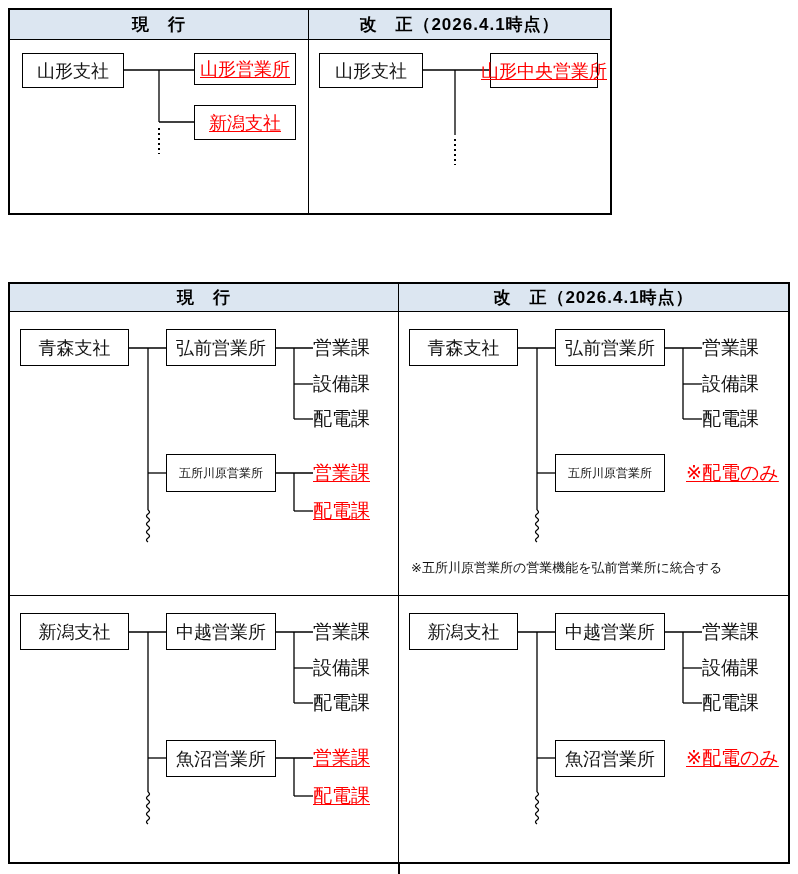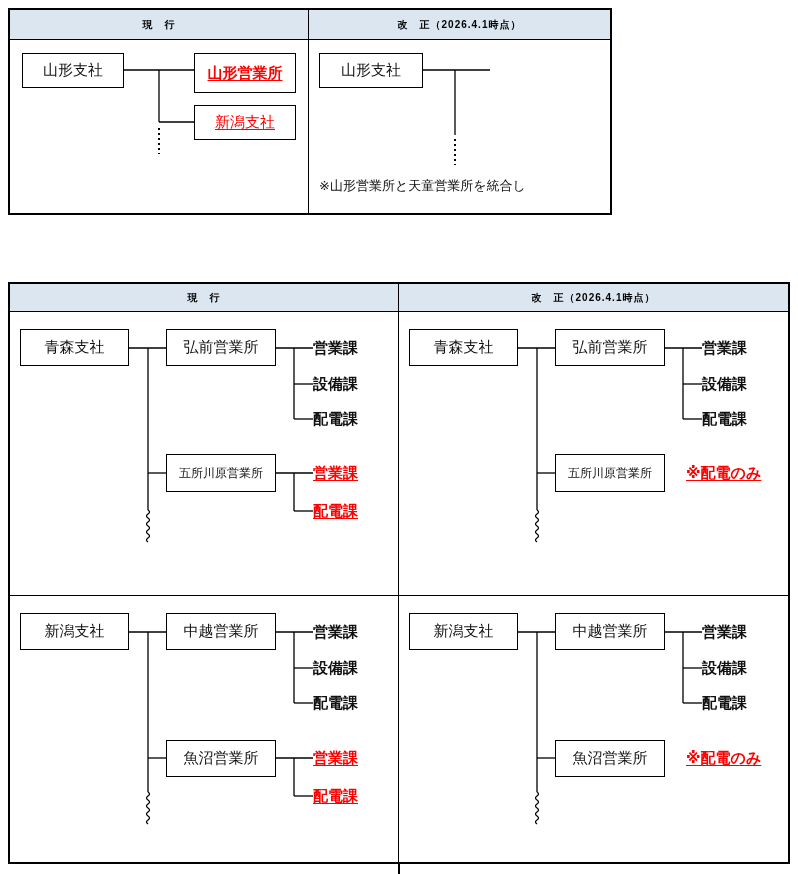--- a/index.html
+++ b/index.html
@@ -12,38 +12,38 @@
   body{
     width:798px;height:874px;position:relative;overflow:hidden;
     font-family:"Liberation Sans","DejaVu Sans",sans-serif;
     color:#111111;
   }
   .tbl{position:absolute;background:#ffffff;border:2px solid var(--line-color);}
   .hdr-row{display:flex;border-bottom:1px solid var(--line-color);}
   .hdr{
     background:var(--header-bg);
     display:flex;align-items:center;justify-content:center;
-    font-weight:bold;font-size:10px;color:#000;
+    font-weight:bold;font-size:17px;color:#000;
     letter-spacing:1px;white-space:nowrap;
   }
   .body-row{display:flex;}
   .panel{position:relative;overflow:hidden;background:#ffffff;}
   .div-r{border-right:1px solid var(--line-color);}
   .div-b{border-bottom:1px solid var(--line-color);}
   svg.lines{position:absolute;left:0;top:0;}
   svg.lines line, svg.lines path{stroke:var(--line-color);stroke-width:1.3;fill:none;}
   svg.lines .dotted{stroke-dasharray:2 3;stroke-width:2;}
   .box{
     position:absolute;border:1px solid var(--line-color);background:#ffffff;
     display:flex;align-items:center;justify-content:center;
-    font-size:15px;white-space:nowrap;
+    font-size:18px;white-space:nowrap;
   }
   .box.small{font-size:12px;}
   .dept{
-    position:absolute;font-size:15px;line-height:18px;white-space:nowrap;font-weight:bold;
+    position:absolute;font-size:19px;line-height:18px;white-space:nowrap;
   }
   .red{color:var(--accent-red);text-decoration:underline;text-underline-offset:2px;}
   .note{position:absolute;font-size:13px;line-height:20px;white-space:nowrap;color:#111;}
   .note .indent{margin-left:13px;}
   .cutoff{position:absolute;background:var(--line-color);}
 </style>
 </head>
 <body>
 
 <div class="tbl" style="left:8px;top:8px;width:604px;height:207px;">
@@ -54,33 +54,33 @@
   <div class="body-row" style="height:173px;">
 
     <div class="panel div-r" style="width:299px;height:173px;">
       <svg class="lines" width="299" height="173">
         <line x1="114" y1="30" x2="184" y2="30"></line>
         <line x1="149" y1="30" x2="149" y2="82"></line>
         <line x1="149" y1="82" x2="184" y2="82"></line>
         <line class="dotted" x1="149" y1="88" x2="149" y2="114"></line>
       </svg>
       <div class="box" style="left:12px;top:13px;width:102px;height:35px;">山形支社</div>
-      <div class="box red" style="left:184px;top:13px;width:102px;height:40px;font-weight:bold;">山形営業所</div>
+      <div class="box red" style="left:184px;top:13px;width:102px;height:32px;">山形営業所</div>
       <div class="box red" style="left:184px;top:65px;width:102px;height:35px;">新潟支社</div>
     </div>
 
     <div class="panel" style="width:301px;height:173px;">
       <svg class="lines" width="301" height="173">
         <line x1="114" y1="30" x2="181" y2="30"></line>
         <line x1="146" y1="30" x2="146" y2="95"></line>
         <line class="dotted" x1="146" y1="99" x2="146" y2="125"></line>
       </svg>
       <div class="box" style="left:10px;top:13px;width:104px;height:35px;">山形支社</div>
+      <div class="box red" style="left:181px;top:13px;width:108px;height:35px;">山形中央営業所</div>
       <div class="note" style="left:10px;top:136px;">
-        <div>※山形営業所と天童営業所を統合し</div>
       </div>
     </div>
   </div>
 </div>
 
 <div class="tbl" style="left:8px;top:282px;width:782px;height:582px;">
   <div class="hdr-row" style="height:28px;">
     <div class="hdr div-r" style="width:389px;height:27px;">現　行</div>
     <div class="hdr" style="width:389px;height:27px;">改　正（2026.4.1時点）</div>
   </div>
@@ -124,20 +124,21 @@
         <line x1="284" y1="72" x2="303" y2="72"></line>
         <line x1="284" y1="107" x2="303" y2="107"></line>
       </svg>
       <div class="box" style="left:10px;top:17px;width:109px;height:37px;">青森支社</div>
       <div class="box" style="left:156px;top:17px;width:110px;height:37px;">弘前営業所</div>
       <div class="dept" style="left:303px;top:27px;">営業課</div>
       <div class="dept" style="left:303px;top:63px;">設備課</div>
       <div class="dept" style="left:303px;top:98px;">配電課</div>
       <div class="box small" style="left:156px;top:142px;width:110px;height:38px;">五所川原営業所</div>
       <div class="dept red" style="left:287px;top:152px;">※配電のみ</div>
+      <div class="note" style="left:12px;top:246px;">※五所川原営業所の営業機能を弘前営業所に統合する</div>
     </div>
   </div>
 
   <div class="body-row" style="height:266px;text-align:right;">
 
     <div class="panel div-r" style="width:389px;height:266px;">
       <svg class="lines" width="389" height="266">
         <line x1="119" y1="36" x2="156" y2="36"></line>
         <line x1="138" y1="36" x2="138" y2="162"></line>
         <line x1="138" y1="162" x2="156" y2="162"></line>

